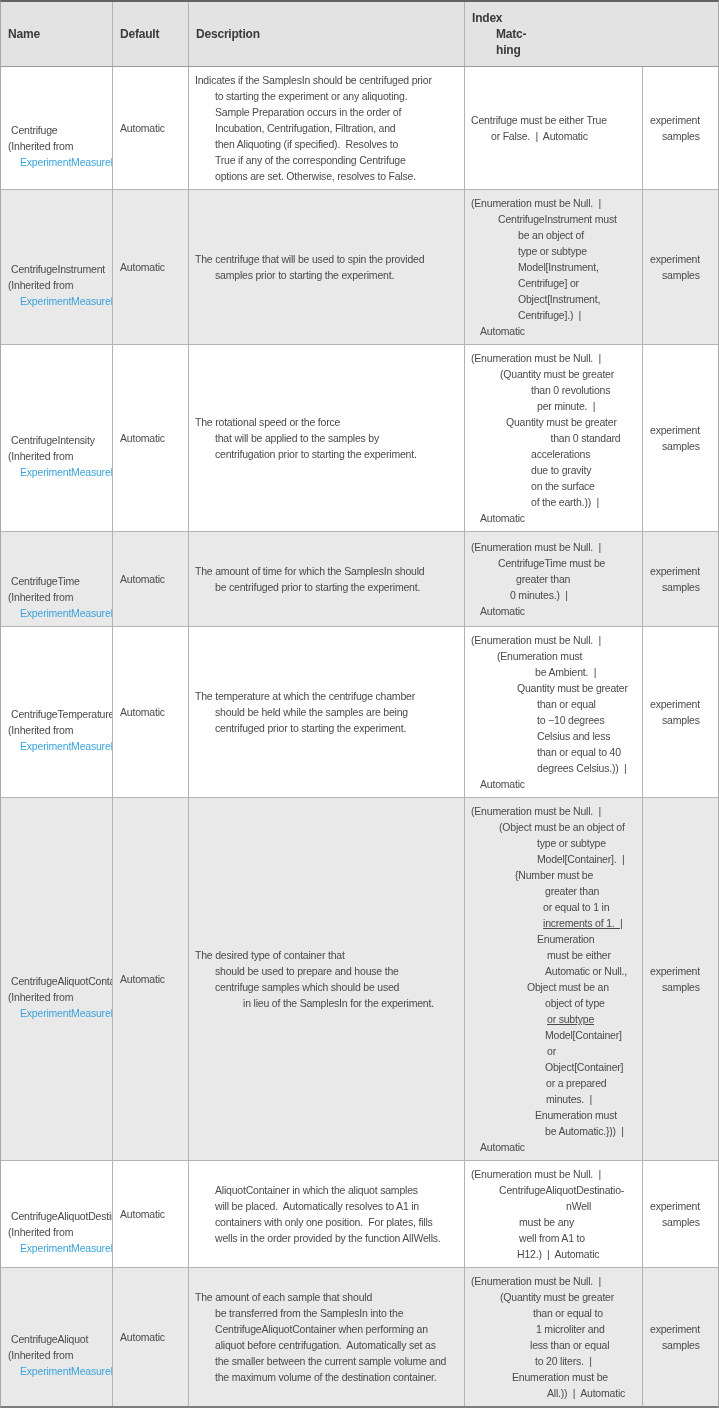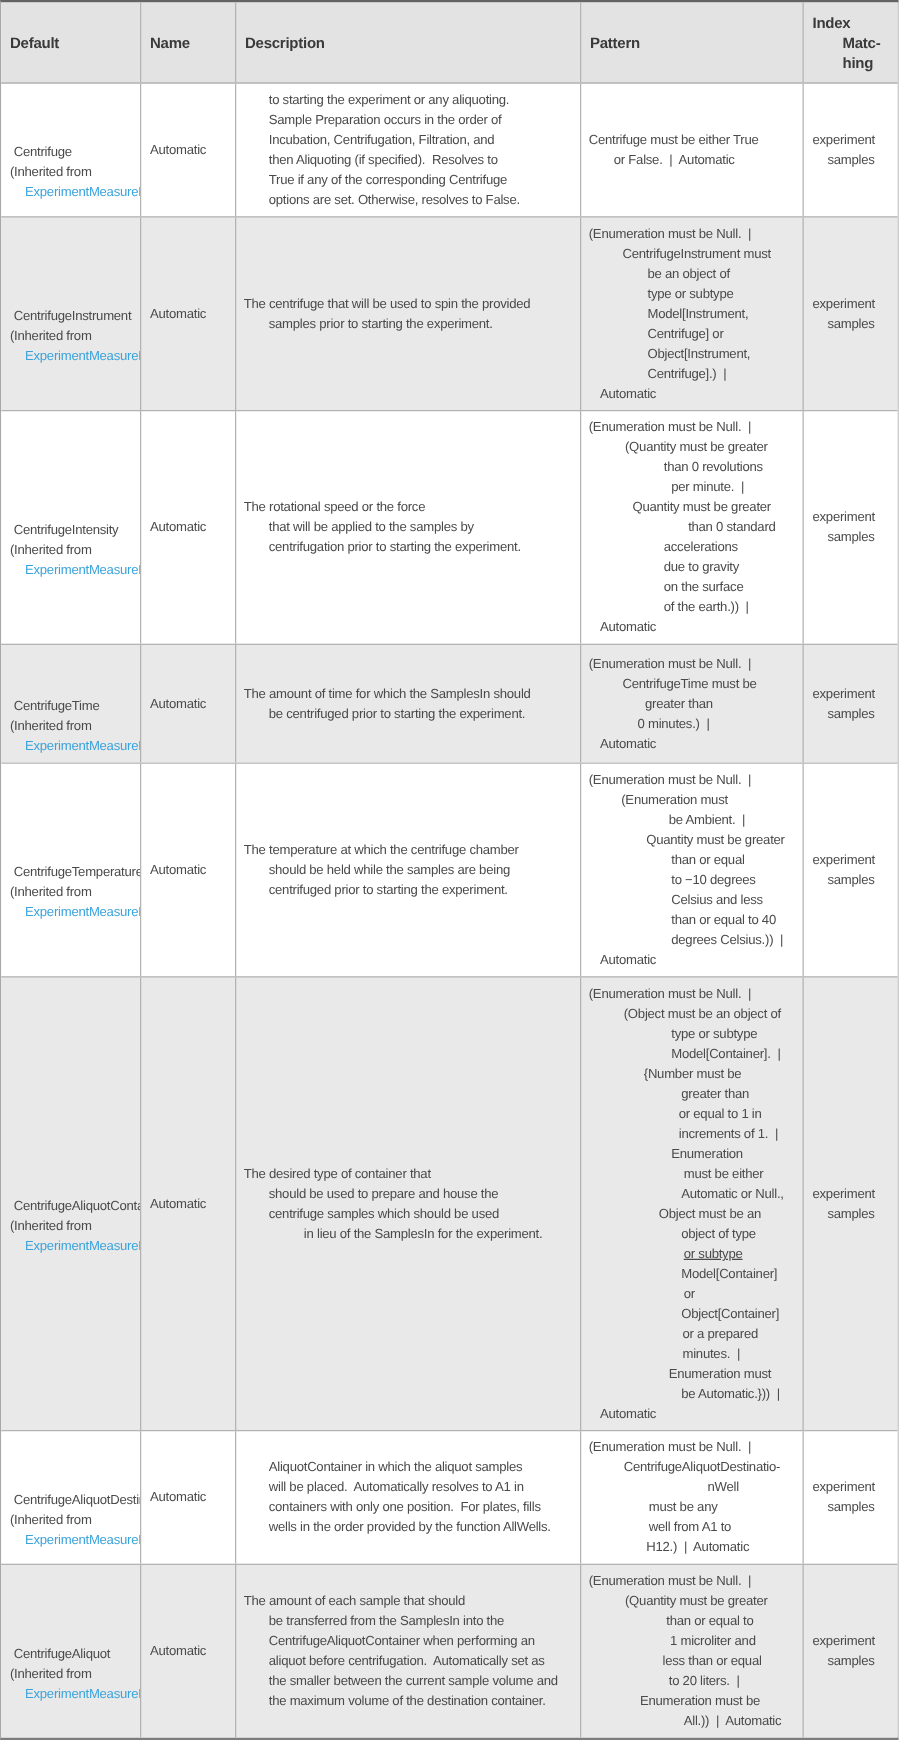--- a/index.html
+++ b/index.html
@@ -31,48 +31,46 @@
   .nm{margin-left:3px;margin-top:36px;}
   .lnkline{margin-left:12px;}
   .lnk{color:#3aa3dc;text-decoration:none;cursor:pointer;white-space:pre;letter-spacing:-0.2px;}
 </style>
 </head>
 <body>
 
 <div class="tbl">
   <div class="thead">
     <div class="th">
+      <div class="ln">Name</div>
+    </div>
+    <div class="th">
       <div class="ln">Default</div>
-    </div>
-    <div class="th">
-      <div class="ln">Name</div>
     </div>
     <div class="th">
       <div class="ln">Description</div>
-    </div>
-    <div class="th">
-      <div class="ln">Pattern</div>
     </div>
     <div class="th">
         <div class="ln" style="margin-left: 0px;">Index</div>
         <div class="ln" style="margin-left: 24px;">Matc-</div>
         <div class="ln" style="margin-left: 24px;">hing</div>
       </div>
   </div>
   <div class="tbody">
   <div class="tr">
     <div class="td name">
       <div class="ln nm">Centrifuge</div>
       <div class="ln">(Inherited from</div>
       <div class="ln lnkline"><a class="lnk" style="color: rgb(58, 163, 220);">ExperimentMeasureDensity)</a></div>
     </div>
     <div class="td def">
       <div class="ln">Automatic</div>
     </div>
     <div class="td desc">
+          <div class="ln" style="margin-left: 0px;">Indicates if the SamplesIn should be centrifuged prior</div>
           <div class="ln" style="margin-left: 20px;">to starting the experiment or any aliquoting.</div>
           <div class="ln" style="margin-left: 20px;">Sample Preparation occurs in the order of</div>
           <div class="ln" style="margin-left: 20px;">Incubation, Centrifugation, Filtration, and</div>
           <div class="ln" style="margin-left: 20px;">then Aliquoting (if specified).  Resolves to</div>
           <div class="ln" style="margin-left: 20px;">True if any of the corresponding Centrifuge</div>
           <div class="ln" style="margin-left: 20px;">options are set. Otherwise, resolves to False.</div>
         </div>
     <div class="td pat">
           <div class="ln" style="margin-left: 0px;">Centrifuge must be either True</div>
           <div class="ln" style="margin-left: 20px;">or False.  |  Automatic</div>
@@ -220,21 +218,21 @@
           <div class="ln" style="margin-left: 20px; text-align: center;">in lieu of the SamplesIn for the experiment.</div>
         </div>
     <div class="td pat">
           <div class="ln" style="margin-left: 0px;">(Enumeration must be Null.  |</div>
           <div class="ln" style="margin-left: 28px;">(Object must be an object of</div>
           <div class="ln" style="margin-left: 66px;">type or subtype</div>
           <div class="ln" style="margin-left: 66px;">Model[Container].  |</div>
           <div class="ln" style="margin-left: 44px;">{Number must be</div>
           <div class="ln" style="margin-left: 74px;">greater than</div>
           <div class="ln" style="margin-left: 72px;">or equal to 1 in</div>
-          <div class="ln" style="margin-left: 72px;">increments of 1.  |</div>
+          <div class="ln" style="margin-left: 72px; text-decoration: underline;">increments of 1.  |</div>
           <div class="ln" style="margin-left: 66px;">Enumeration</div>
           <div class="ln" style="margin-left: 76px;">must be either</div>
           <div class="ln" style="margin-left: 74px;">Automatic or Null.,</div>
           <div class="ln" style="margin-left: 56px;">Object must be an</div>
           <div class="ln" style="margin-left: 74px;">object of type</div>
           <div class="ln" style="margin-left: 76px; text-decoration: underline;">or subtype</div>
           <div class="ln" style="margin-left: 74px;">Model[Container]</div>
           <div class="ln" style="margin-left: 76px;">or</div>
           <div class="ln" style="margin-left: 74px;">Object[Container]</div>
           <div class="ln" style="margin-left: 75px;">or a prepared</div>

